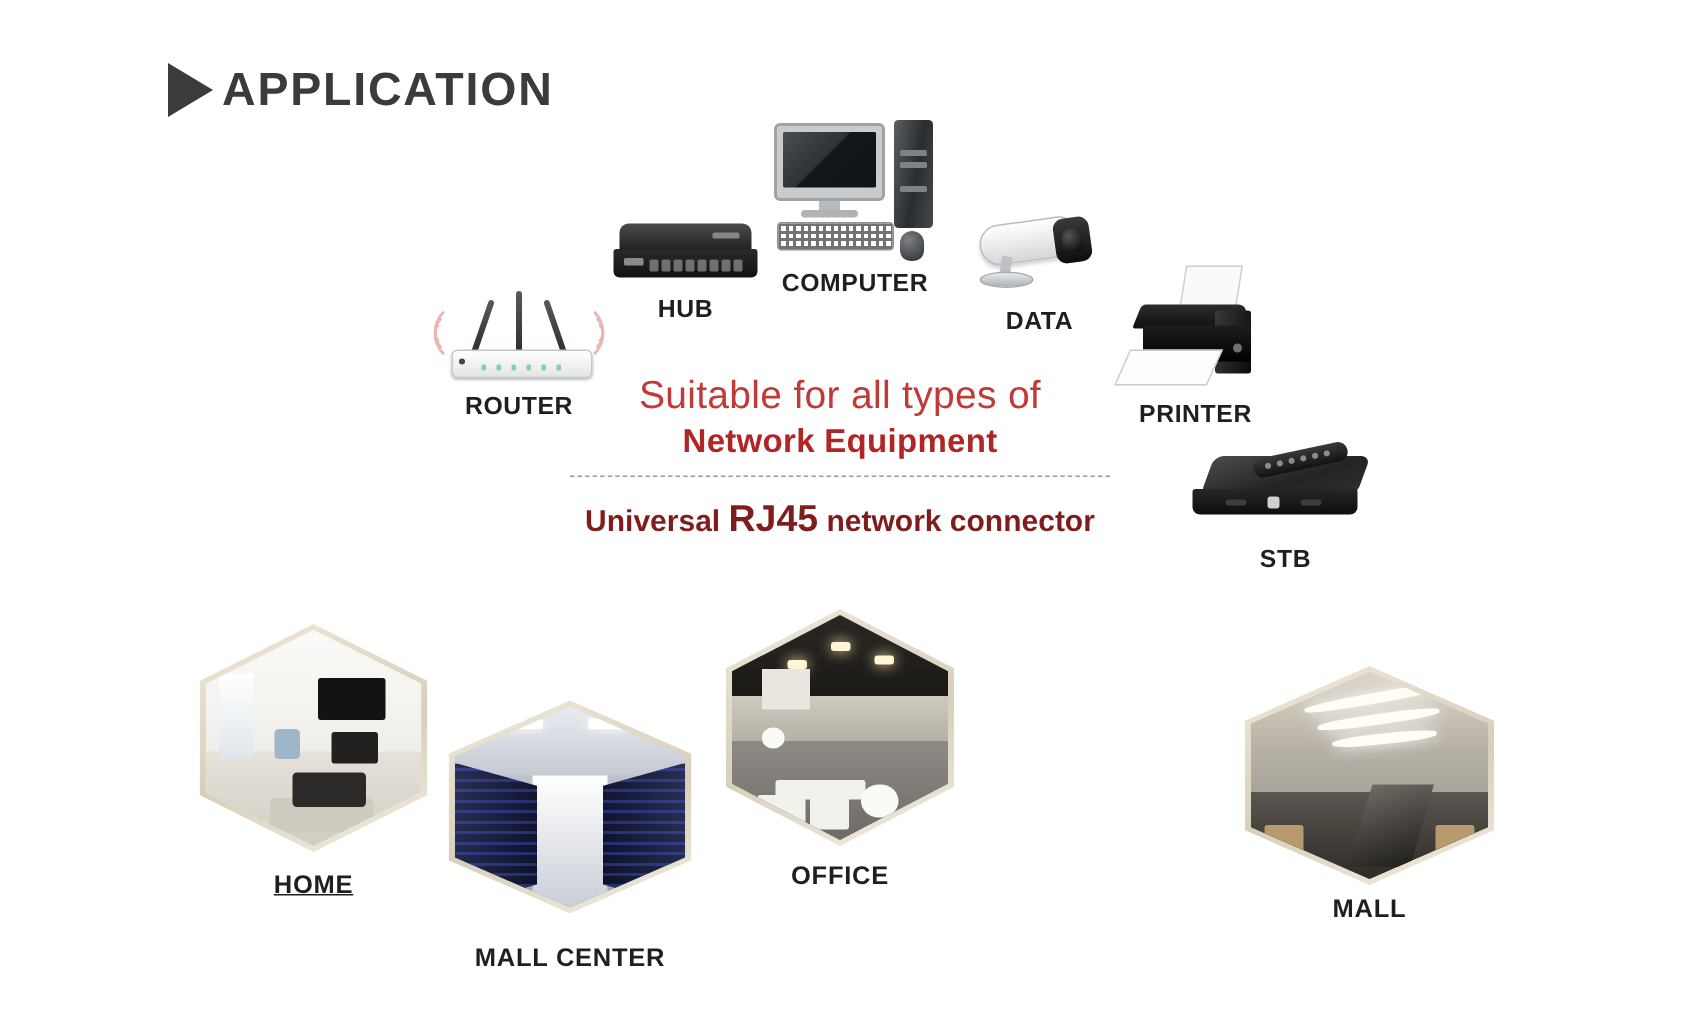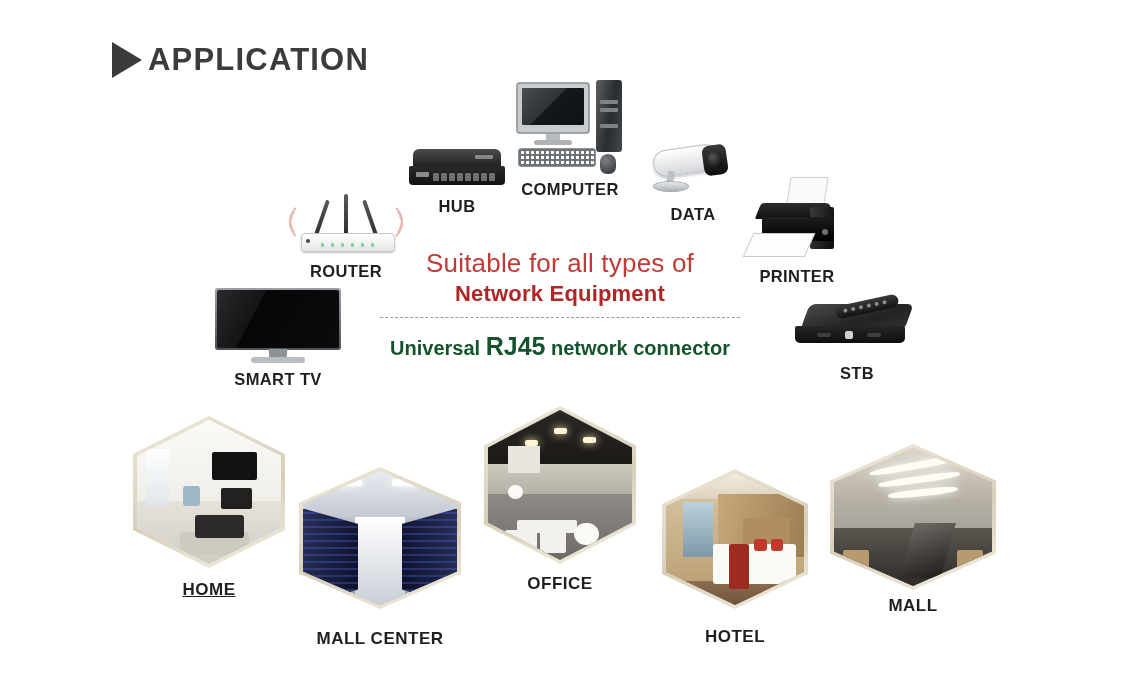--- a/index.html
+++ b/index.html
@@ -97,21 +97,21 @@
             background:linear-gradient(#9aa0a6,#4c5155);}
   .tv-screen{width:100%;height:100%;border-radius:2px;background:linear-gradient(118deg,#2a2a2c 0%,#141416 32%,#060607 33%,#0b0b0d 100%);}
   .tv-neck{position:absolute;left:54px;top:61px;width:18px;height:9px;background:#8d9296;transform:perspective(20px) rotateX(-8deg);}
   .tv-foot{position:absolute;left:36px;top:69px;width:54px;height:6px;border-radius:3px;background:#b9bec2;}
 
   
   .centre{position:absolute;left:380px;top:248px;width:360px;text-align:center;}
   .c-l1{font-size:26px;color:#c03a37;letter-spacing:.2px;}
   .c-l2{font-size:22px;font-weight:bold;color:#b02626;margin-top:2px;letter-spacing:.2px;}
   .c-rule{margin-top:10px;border-top:1.5px dashed #9a9a9a;}
-  .c-l3{margin-top:14px;font-size:20px;font-weight:bold;color:#14532d;}
+  .c-l3{margin-top:14px;font-size:20px;font-weight:bold;color:#7f1d1d;}
   .c-l3 .big{font-size:25px;font-weight:bold;}
 
   
   .hexnode{position:absolute;}
   .hex{position:relative;clip-path:polygon(50% 0%,100% 25%,100% 75%,50% 100%,0% 75%,0% 25%);
        background:linear-gradient(160deg,#efe9da,#d8cfba 55%,#f3eee2);padding:4px;box-sizing:border-box;}
   .hex-inner{width:100%;height:100%;clip-path:polygon(50% 0%,100% 25%,100% 75%,50% 100%,0% 75%,0% 25%);overflow:hidden;position:relative;}
   .hexcap{text-align:center;font-size:17px;font-weight:bold;color:#1f1f1f;letter-spacing:.5px;white-space:nowrap;}
 
   
@@ -267,30 +267,20 @@
           <i style="left:48px"></i>
         </div>
       <div class="stb-front"></div>
       <div class="stb-v1"></div>
         <div class="stb-led"></div>
         <div class="stb-v2"></div>
     </div>
     <div class="cap">STB</div>
   </div>
 
-  <div class="node" style="left:215px;top:288px;">
-    <div class="art tv-art">
-      <div class="tv-panel">
-          <div class="tv-screen"></div>
-        </div>
-      <div class="tv-neck"></div>
-      <div class="tv-foot"></div>
-    </div>
-    <div class="cap">SMART TV</div>
-  </div>
 
   <div class="centre">
     <div class="c-l1">Suitable for all types of</div>
     <div class="c-l2">Network Equipment</div>
     <div class="c-rule"></div>
     <div class="c-l3">
       <span>Universal </span><span class="big">RJ45</span><span> network connector</span>
     </div>
   </div>
 
@@ -347,38 +337,20 @@
           <div class="desk" style="left:12%;bottom:6%;width:22%;height:14%;"></div>
           <div class="desk" style="left:36%;bottom:5%;width:18%;height:15%;"></div>
           <div class="ch" style="left:60%;bottom:10%;width:17%;height:15%;"></div>
           <div class="ch" style="left:14%;top:50%;width:10%;height:9%;"></div>
         </div>
       </div>
     </div>
     <div class="hexcap" style="margin-top:10px;">OFFICE</div>
   </div>
 
-  <div class="hexnode" style="left:662px;top:469px;width:146px;">
-    <div class="hex" style="width:146px;height:140px;">
-      <div class="hex-inner">
-        <div class="sc sc-htl">
-          <div class="ceil"></div>
-          <div class="wall"></div>
-          <div class="win"></div>
-          <div class="hdbd"></div>
-          <div class="carpet"></div>
-          <div class="bed"></div>
-          <div class="pil" style="left:64%"></div>
-          <div class="pil" style="left:76%"></div>
-          <div class="run"></div>
-        </div>
-      </div>
-    </div>
-    <div class="hexcap" style="margin-top:18px;">HOTEL</div>
-  </div>
 
   <div class="hexnode" style="left:830px;top:444px;width:166px;">
     <div class="hex" style="width:166px;height:146px;">
       <div class="hex-inner">
         <div class="sc sc-mall">
           <div class="ceil"></div>
           <div class="band" style="left:22%;top:10%;width:60%;transform:rotate(-10deg);"></div>
           <div class="band" style="left:28%;top:20%;width:52%;transform:rotate(-8deg);"></div>
           <div class="band" style="left:34%;top:30%;width:44%;transform:rotate(-6deg);"></div>
           <div class="dark"></div>

